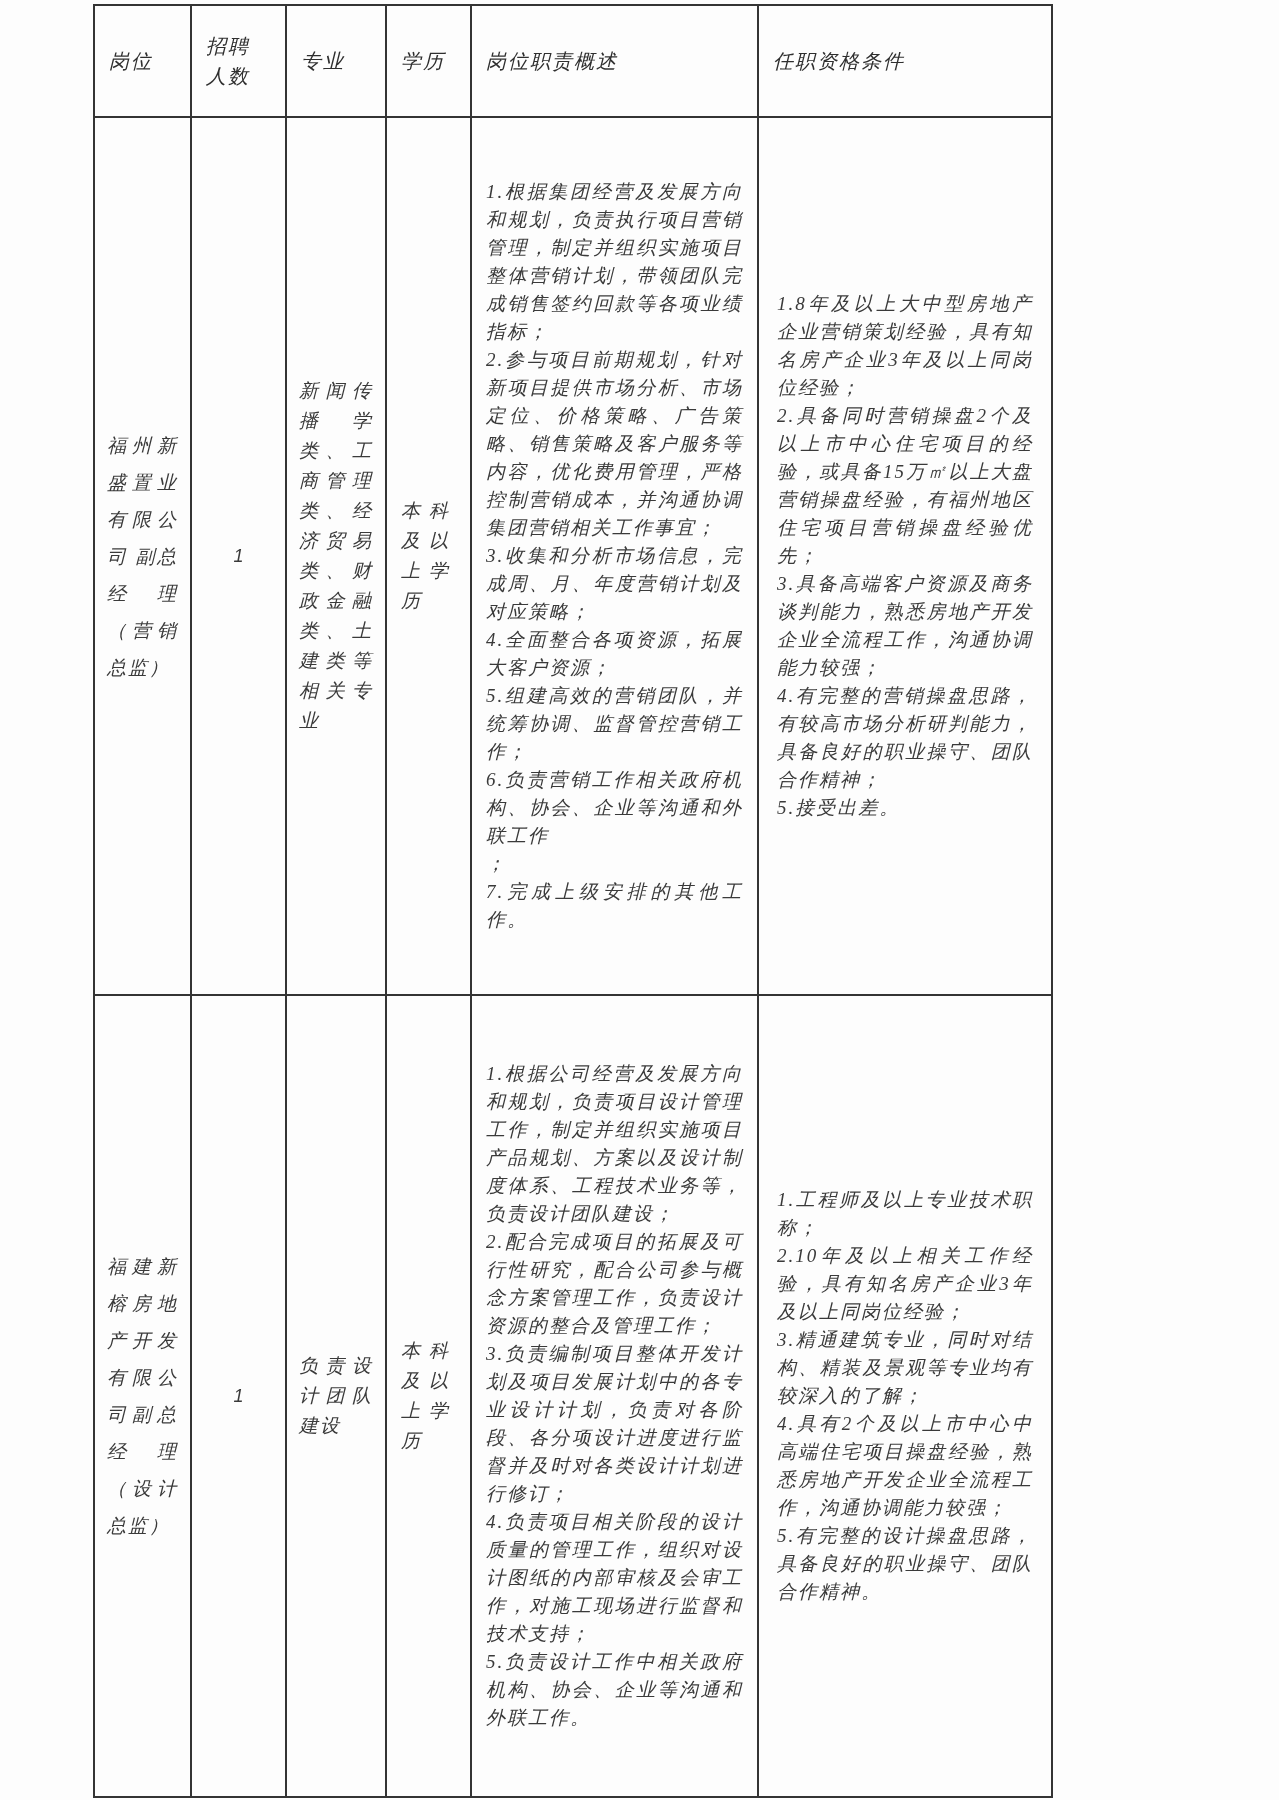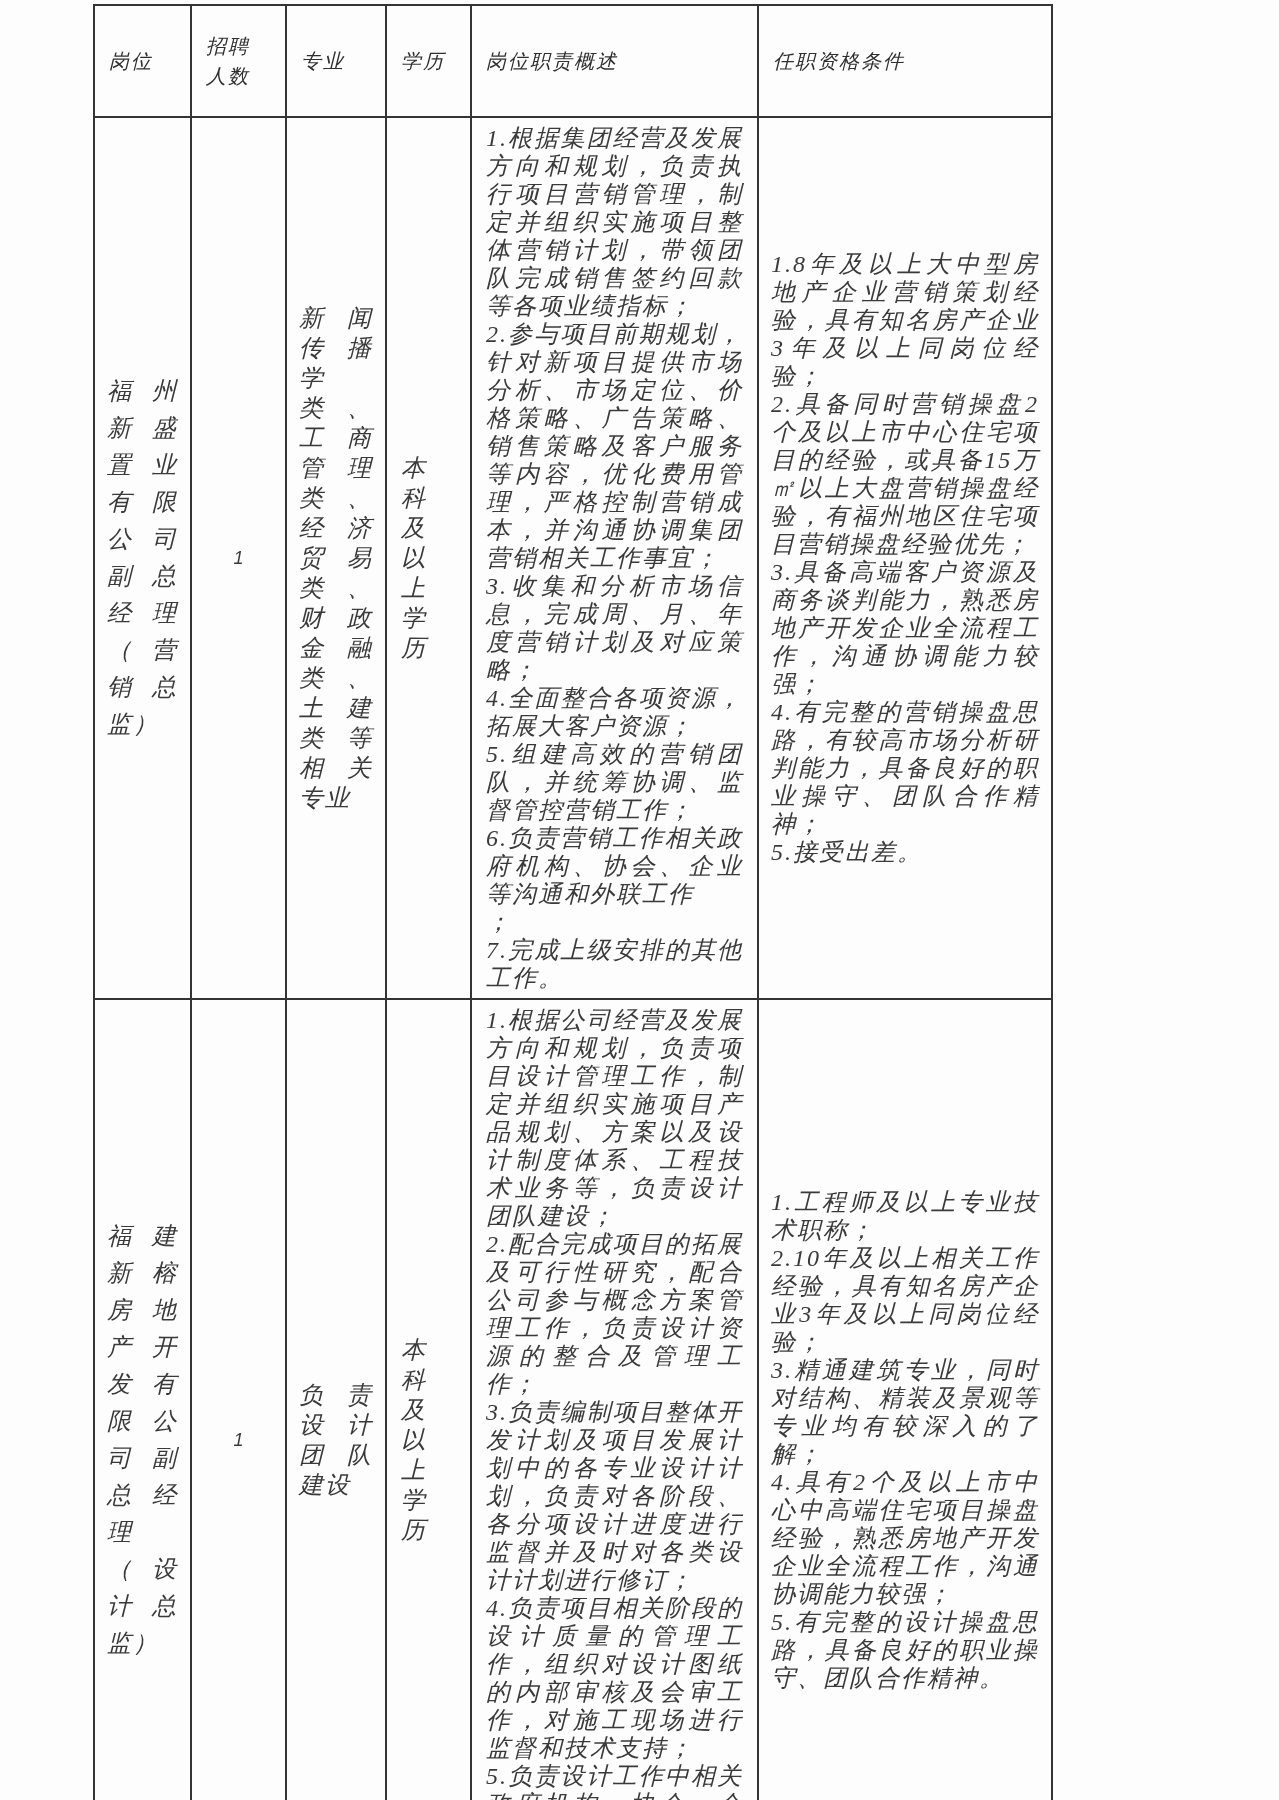--- a/index.html
+++ b/index.html
@@ -37,30 +37,30 @@
     text-align:left;
     padding:0 12px 0 14px;
     letter-spacing:2px;
     line-height:30px;
   }
   th.h-count{padding:0 26px 0 14px;margin-left:9px;}
   
   tr.r1{height:878px;}
   tr.r2{height:802px;}
   td.c{
-    font-size:24px;
+    font-size:19px;
     letter-spacing:2px;
     text-align:justify;
   }
   td.c-position{padding:0 12px;line-height:37px;margin-top:40px;}
   td.c-count{text-align:center;font-size:18px;letter-spacing:0;font-family:"Liberation Sans","DejaVu Sans",sans-serif;}
   td.c-major{padding:12px 12px;line-height:30px;}
   td.c-edu{padding:0 20px 0 14px;line-height:30px;margin-left:40px;}
   td.c-duties{padding:6px 14px;line-height:28px;}
-  td.c-qual{padding:6px 12px;line-height:28px;}
+  td.c-qual{padding:6px 18px;line-height:28px;}
   .pre{white-space:pre-wrap;word-break:break-all;line-break:strict;}
 </style>
 </head>
 <body>
 
 <div class="page">
   <table class="recruit">
     <colgroup>
       <col style="width:97px">
       <col style="width:95px">

